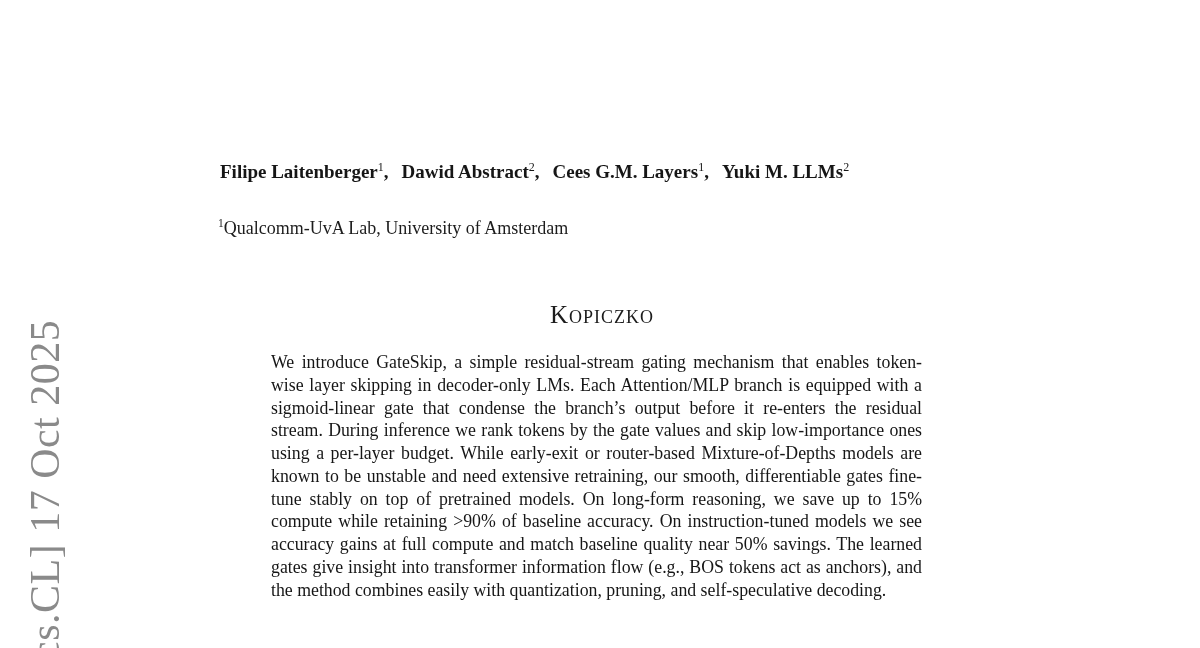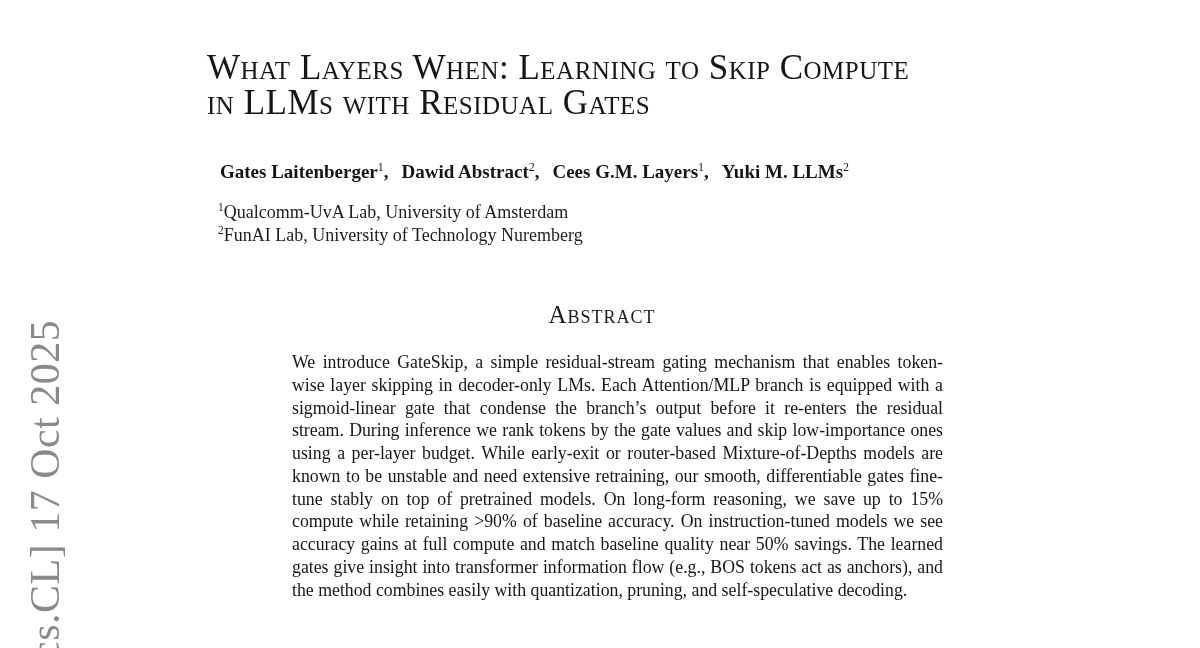--- a/index.html
+++ b/index.html
@@ -65,21 +65,21 @@
     line-height: 0;
     vertical-align: super;
   }
   .authors .sep {
     margin-right: 13px;
   }
 
   .affiliations {
     position: absolute;
     left: 218px;
-    top: 201px;
+    top: 217px;
     font-size: 18px;
     line-height: 23.3px;
     color: #1c1c1c;
   }
   .affiliations sup {
     font-size: 11.5px;
     line-height: 0;
     vertical-align: super;
   }
 
@@ -91,48 +91,43 @@
     text-align: center;
     font-size: 25px;
     line-height: 25px;
     font-variant: small-caps;
     letter-spacing: 1px;
     color: #1c1c1c;
   }
 
   .abstract-text {
     position: absolute;
-    left: 292px;
+    left: 271px;
     top: 351px;
     width: 651px;
     margin: 0;
     font-size: 17.8px;
     line-height: 22.75px;
     text-align: justify;
     color: #161616;
   }
 </style>
 </head>
 <body>
 
 <div class="page">
 
   <div class="arxiv-stamp">cs.CL] 17 Oct 2025</div>
 
-  <h1 class="title">
-    <span class="tline">What Layers When: Learning to Skip Compute</span>
-    <span class="tline">in LLMs with Residual Gates</span>
-  </h1>
 
   <div class="authors">
-    <span><span>Gates Laitenberger</span><sup>1</sup><span class="sep">,</span></span><span><span>Dawid Abstract</span><sup>2</sup><span class="sep">,</span></span><span><span>Cees G.M. Layers</span><sup>1</sup><span class="sep">,</span></span><span><span>Yuki M. LLMs</span><sup>2</sup></span>
+    <span><span>Filipe Laitenberger</span><sup>1</sup><span class="sep">,</span></span><span><span>Dawid Abstract</span><sup>2</sup><span class="sep">,</span></span><span><span>Cees G.M. Layers</span><sup>1</sup><span class="sep">,</span></span><span><span>Yuki M. LLMs</span><sup>2</sup></span>
   </div>
 
   <div class="affiliations">
     <div><sup>1</sup><span>Qualcomm-UvA Lab, University of Amsterdam</span></div>
-    <div><sup>2</sup><span>FunAI Lab, University of Technology Nuremberg</span></div>
   </div>
 
-  <div class="abstract-heading">Abstract</div>
+  <div class="abstract-heading">Kopiczko</div>
 
   <p class="abstract-text">We introduce GateSkip, a simple residual-stream gating mechanism that enables token-wise layer skipping in decoder-only LMs. Each Attention/MLP branch is equipped with a sigmoid-linear gate that condense the branch’s output before it re-enters the residual stream. During inference we rank tokens by the gate values and skip low-importance ones using a per-layer budget. While early-exit or router-based Mixture-of-Depths models are known to be unstable and need extensive retraining, our smooth, differentiable gates fine-tune stably on top of pretrained models. On long-form reasoning, we save up to 15% compute while retaining &gt;90% of baseline accuracy. On instruction-tuned models we see accuracy gains at full compute and match baseline quality near 50% savings. The learned gates give insight into transformer information flow (e.g., BOS tokens act as anchors), and the method combines easily with quantization, pruning, and self-speculative decoding.</p>
 
 </div>
 
 </body></html>

